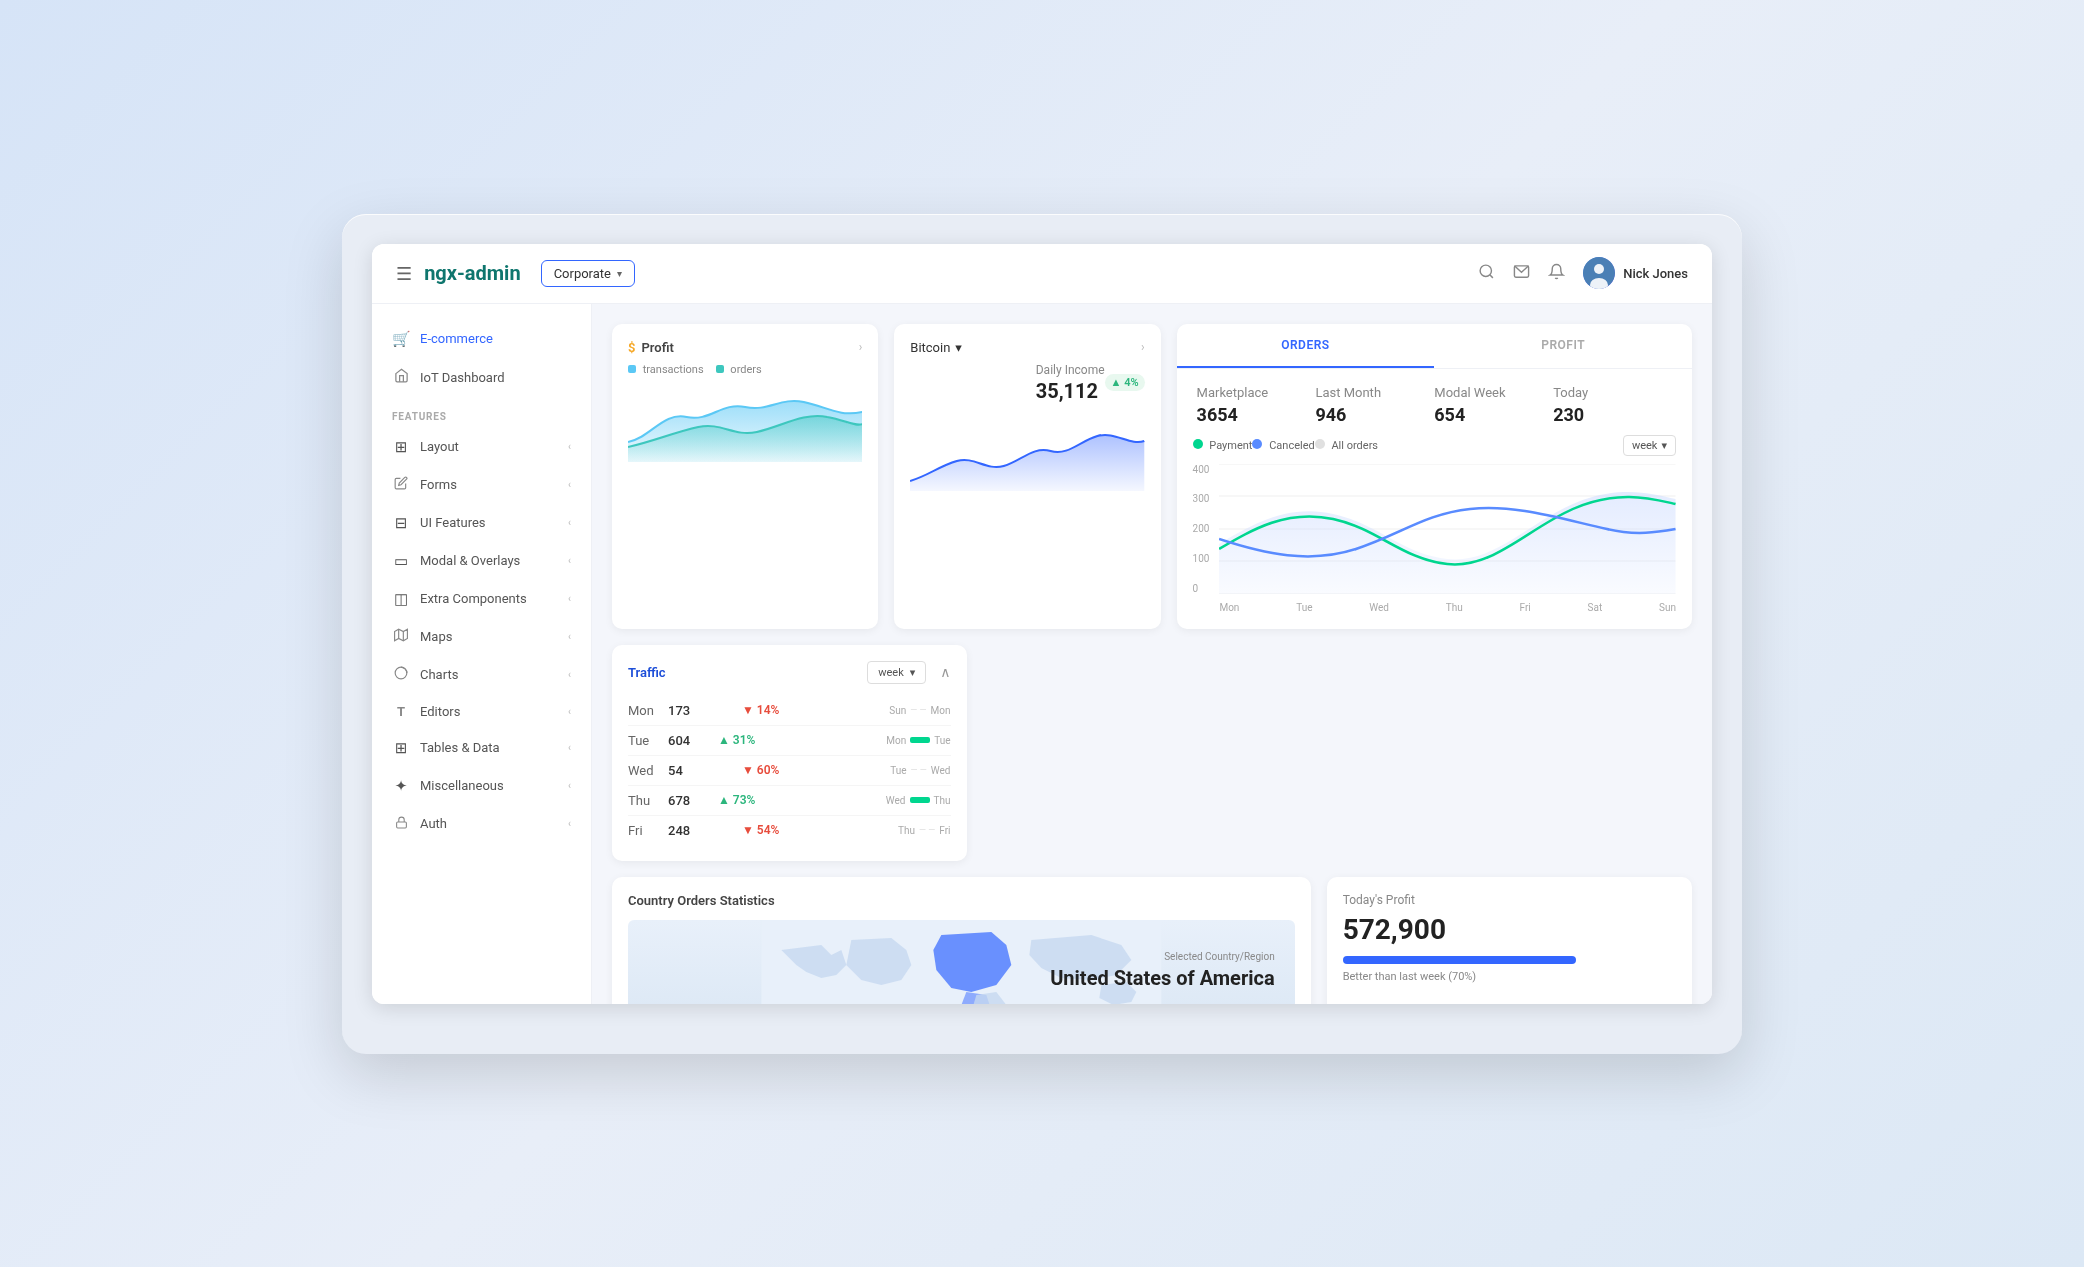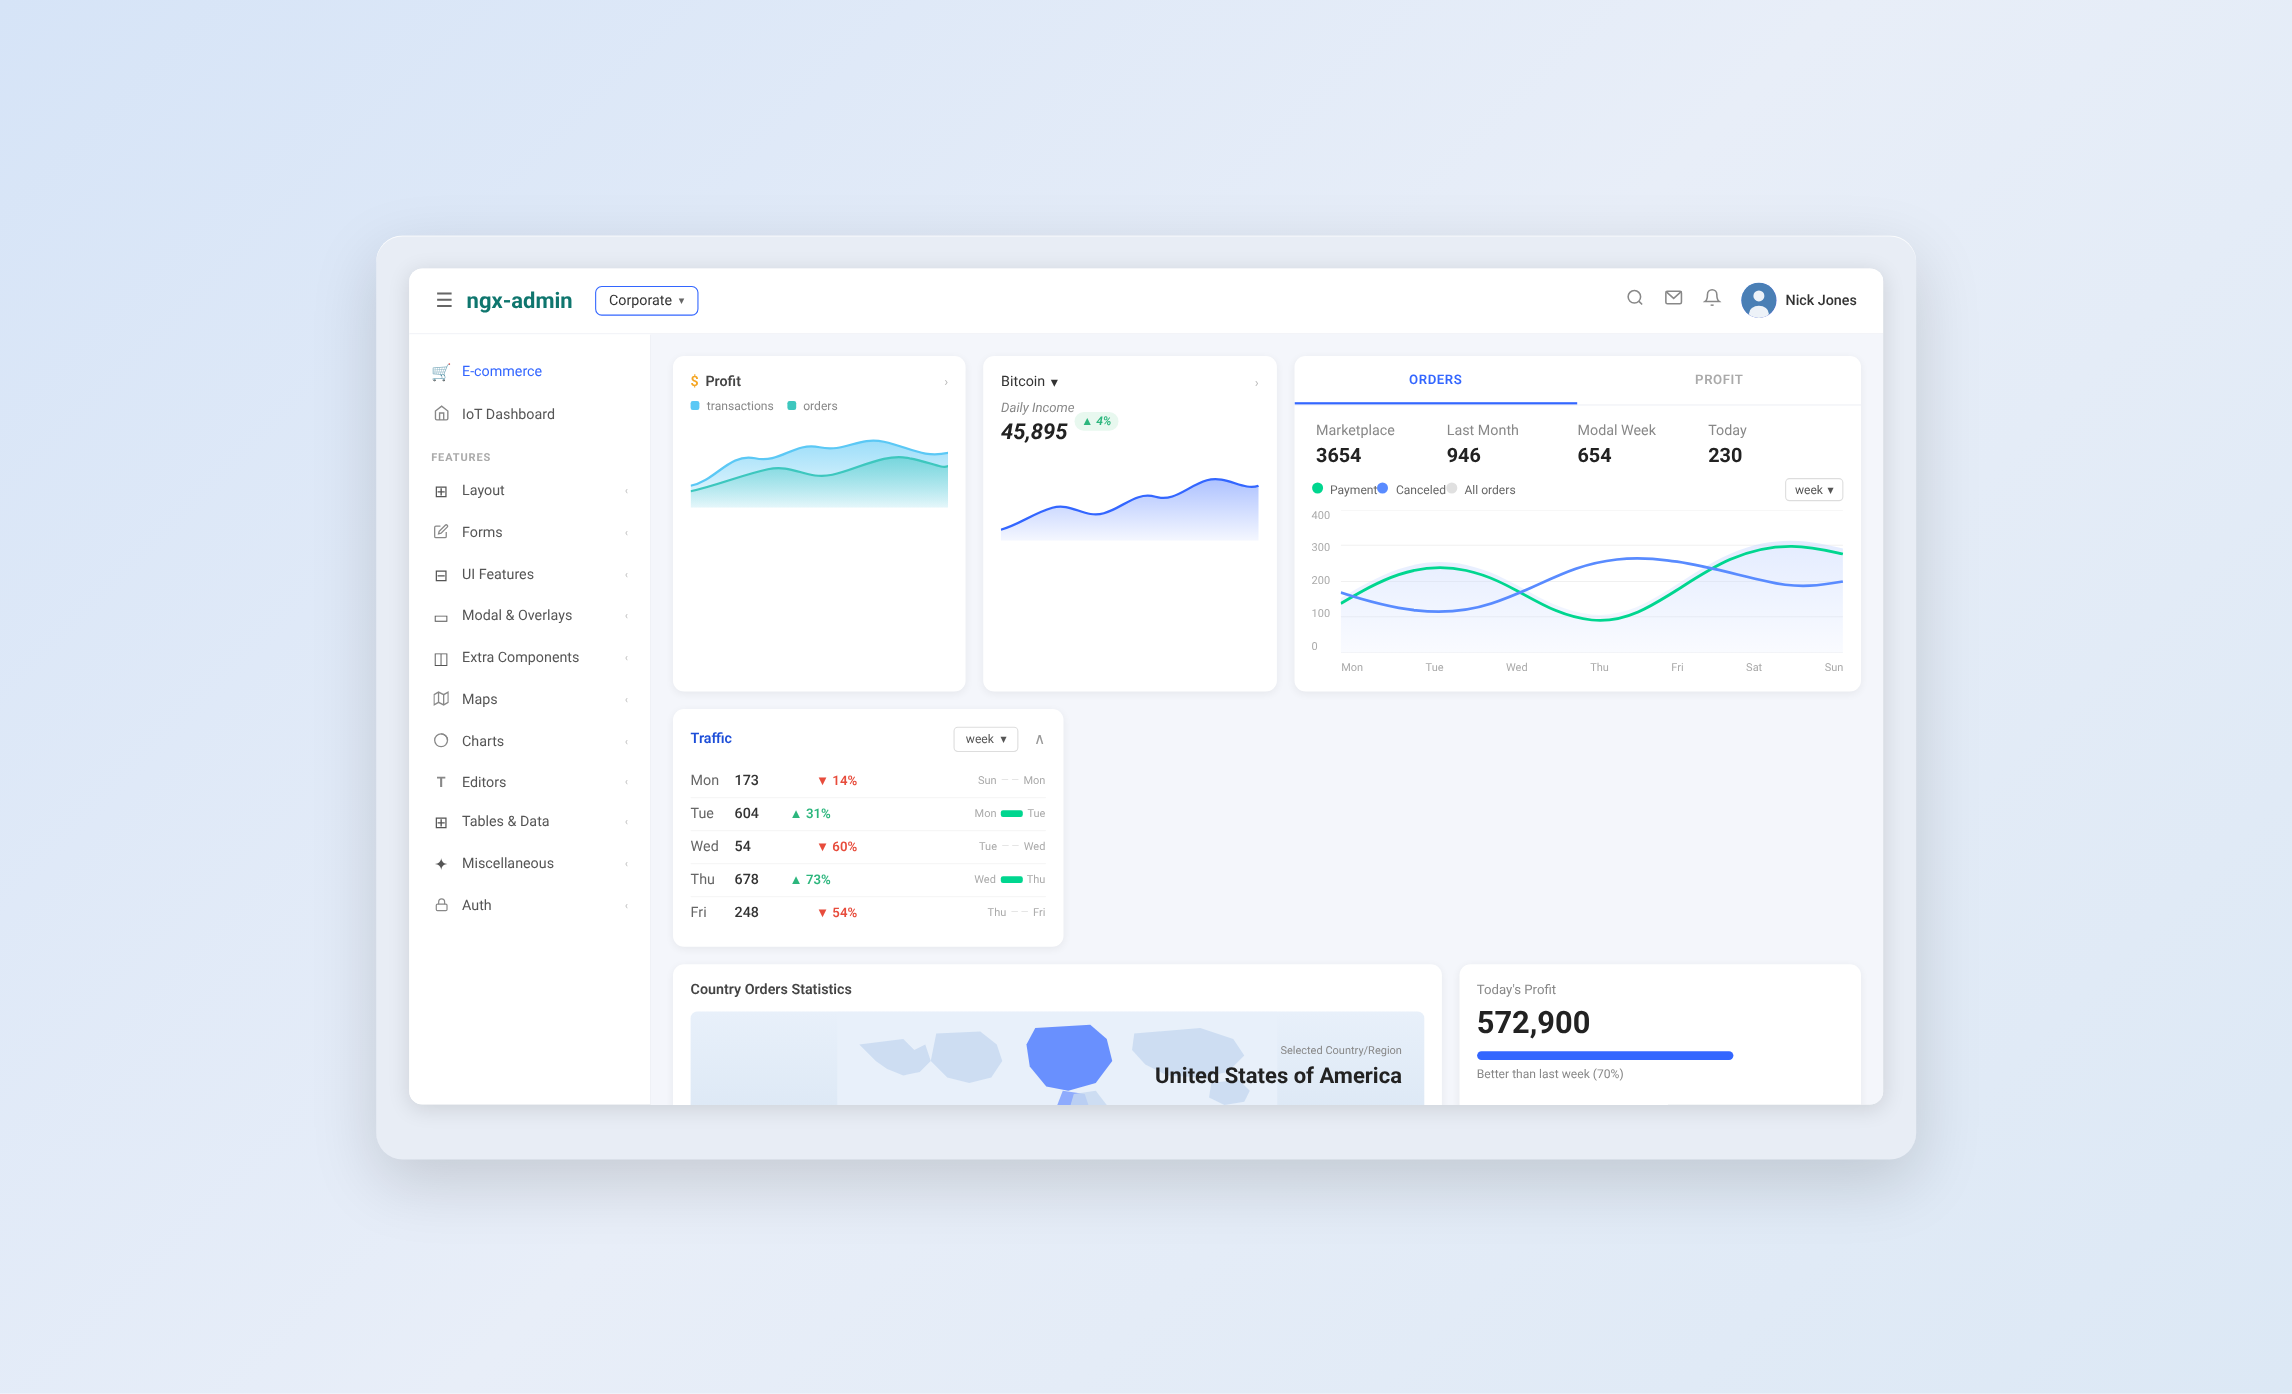--- a/index.html
+++ b/index.html
@@ -181,23 +181,22 @@
       display: flex;
       align-items: center;
       gap: 5px;
       font-size: 13px;
       color: #333;
       cursor: pointer;
     }
     .daily-income-row {
       display: flex;
       align-items: center;
-      justify-content: flex-start;
+      justify-content: flex-end;
       margin-bottom: 8px;
-      font-style: italic;
     }
     .daily-income-label { font-size: 12px; color: #888; }
     .daily-income-value { font-size: 20px; font-weight: 700; color: #222; margin-top: 2px; }
     .badge-up { background: #e8f8ef; color: #2cb67d; font-size: 11px; padding: 2px 6px; border-radius: 10px; font-weight: 600; }
     
     .orders-card {
       flex: 2.2;
       padding: 0;
       overflow: hidden;
     }
@@ -524,21 +523,21 @@
             <div class="bitcoin-header">
               <div class="bitcoin-selector">
                 <span>Bitcoin</span>
                 <span>▾</span>
               </div>
               <span class="card-arrow">›</span>
             </div>
             <div class="daily-income-row">
               <div>
                 <div class="daily-income-label">Daily Income</div>
-                <div class="daily-income-value">45,895</div>
+                <div class="daily-income-value">35,112</div>
               </div>
               <span class="badge-up">▲ 4%</span>
             </div>
             <svg class="area-chart-svg" viewBox="0 0 200 80" preserveAspectRatio="none">
               <defs>
                 <linearGradient id="btcGrad" x1="0" y1="0" x2="0" y2="1">
                   <stop offset="0%" stop-color="#3366ff" stop-opacity="0.4"></stop>
                   <stop offset="100%" stop-color="#3366ff" stop-opacity="0.05"></stop>
                 </linearGradient>
               </defs>

